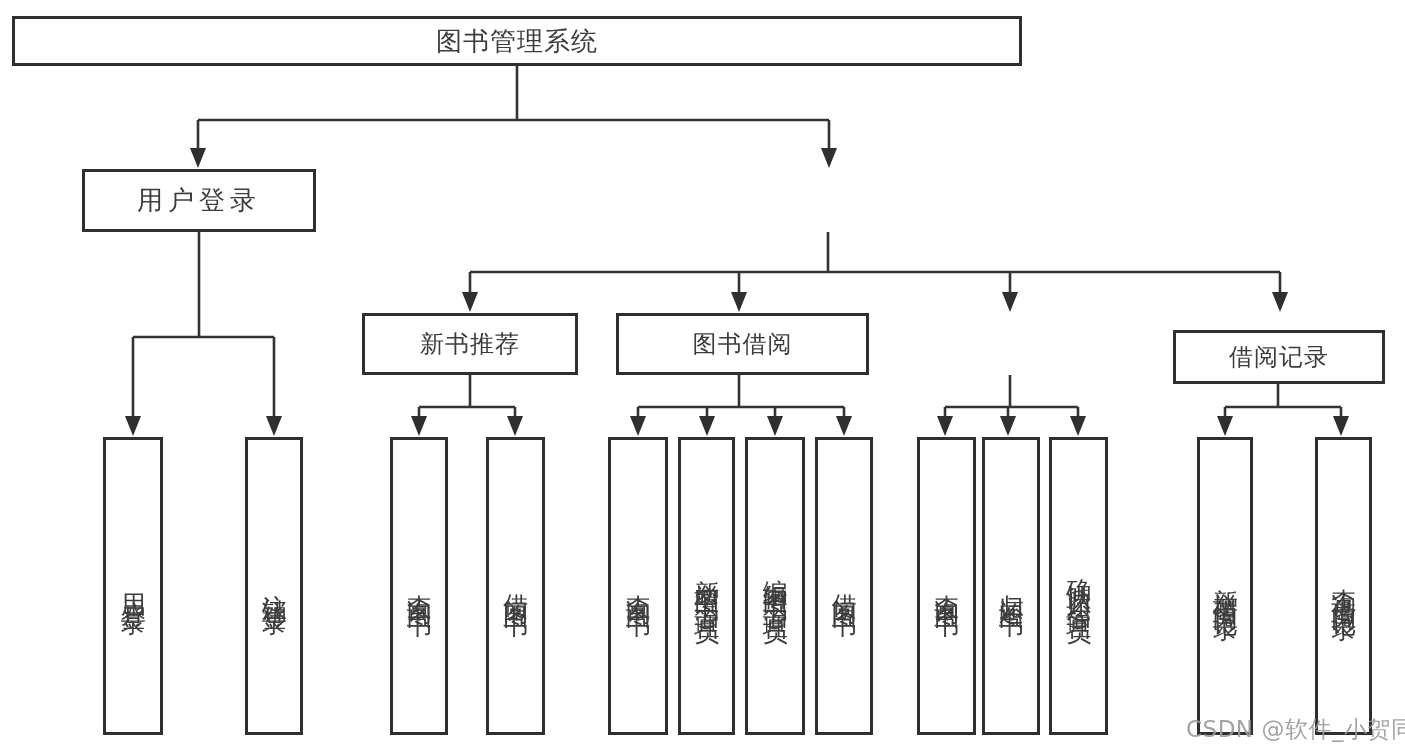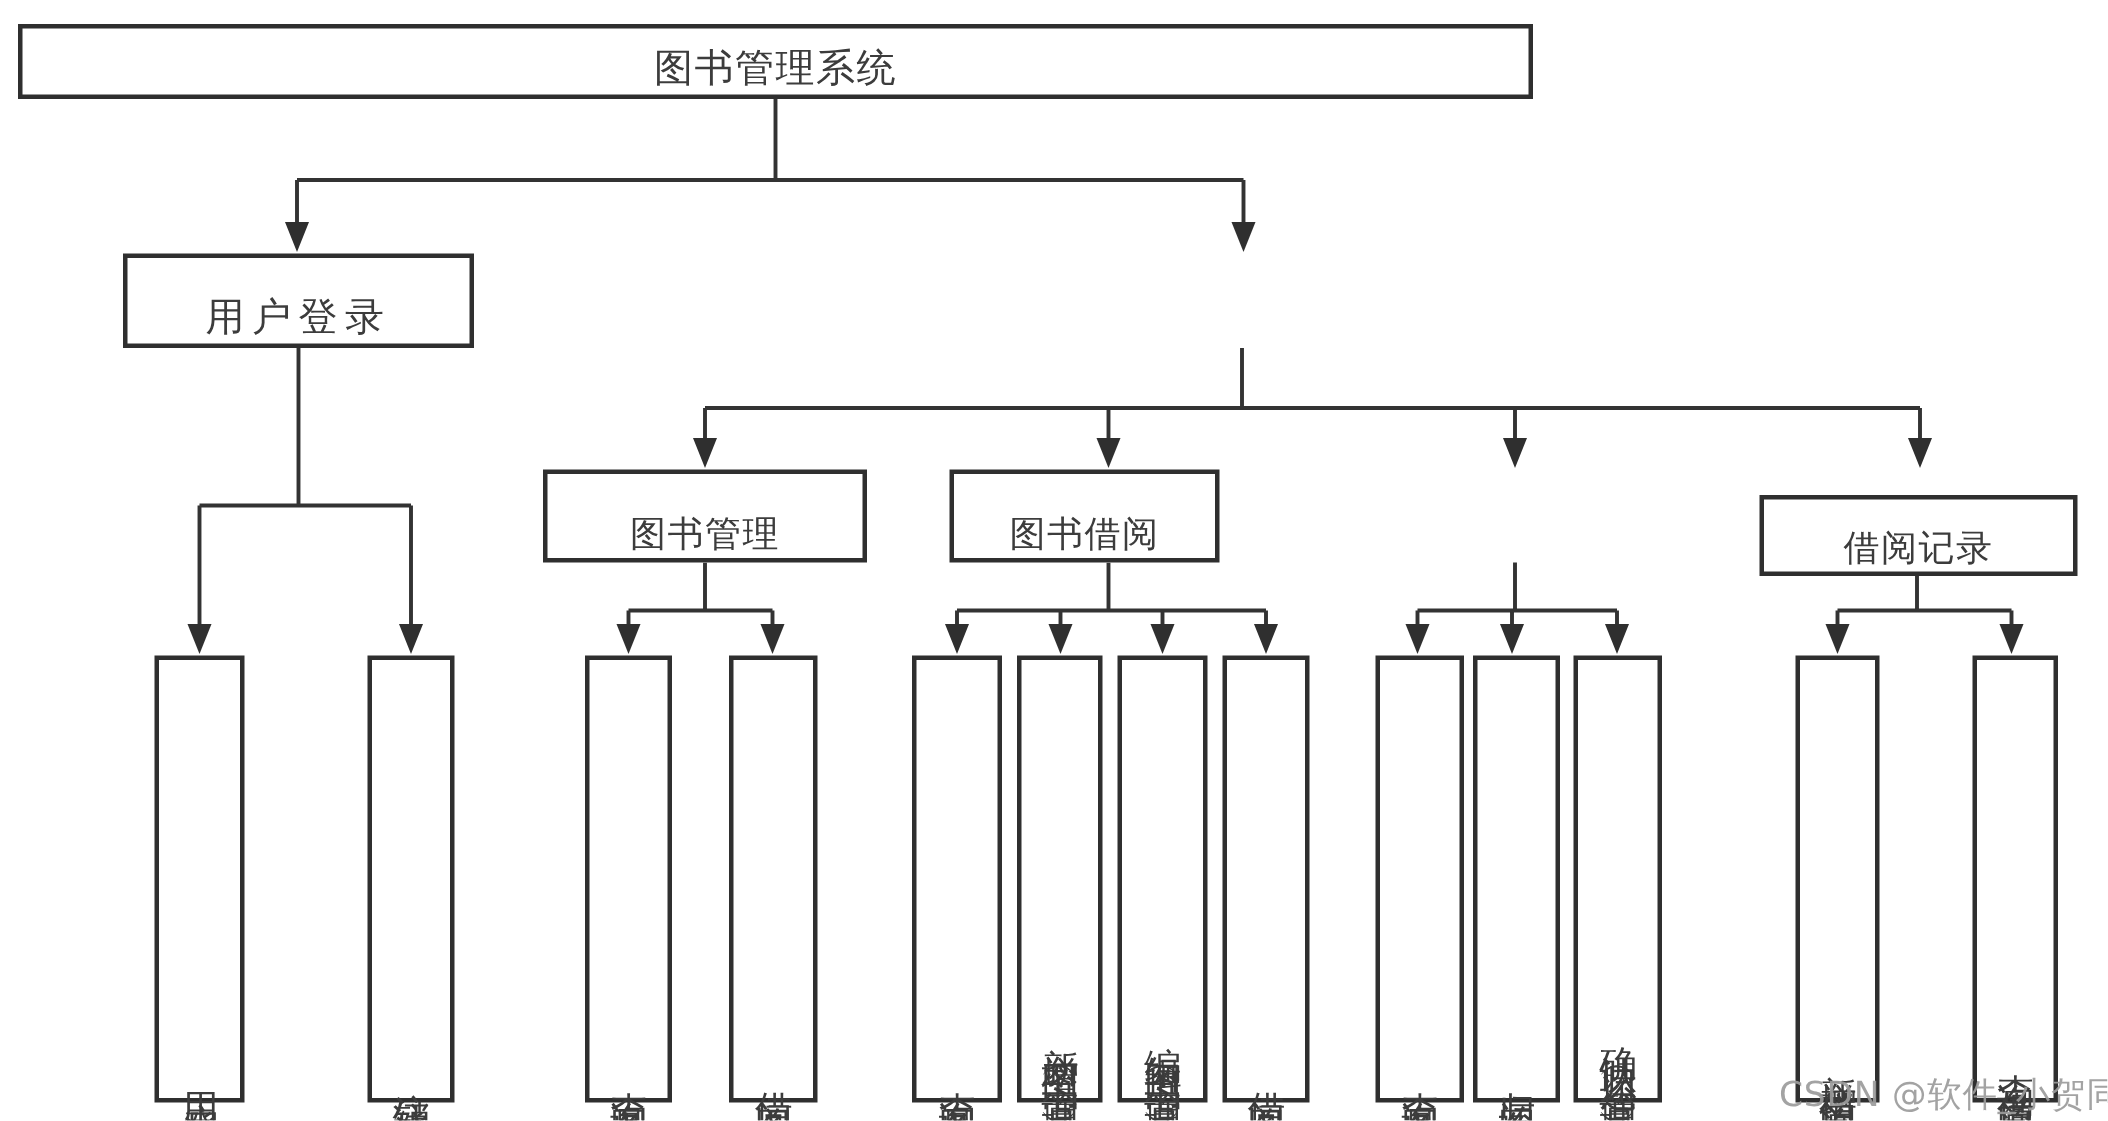--- a/index.html
+++ b/index.html
@@ -6,21 +6,21 @@
   .canvas {
     position:relative; width:1405px; height:747px; background:#ffffff;
     font-family:"DejaVu Sans", sans-serif; overflow:hidden;
   }
   .wires { position:absolute; left:0; top:0; width:1405px; height:747px; }
   .wire  { fill:none; stroke:#333333; stroke-width:2.6; }
   .arrow { fill:#2f2f2f; stroke:none; }
   .node {
     position:absolute; box-sizing:border-box;
     border:3px solid #2f2f2f; background:#ffffff;
-    display:flex; align-items:flex-end; justify-content:center;
+    display:flex; align-items:center; justify-content:center;
     color:#3c3c3c;
   }
   .node.lv0 span { font-size:26px; letter-spacing:1px; white-space:nowrap; }
   .node.lv1 span { font-size:26px; letter-spacing:5px; white-space:nowrap; }
   .node.lv2 span { font-size:24px; letter-spacing:1px; white-space:nowrap; }
   .node.v span {
     writing-mode:vertical-rl; text-orientation:mixed;
     font-size:25px; letter-spacing:6px; line-height:1.1;
   }
   .watermark {
@@ -72,23 +72,23 @@
 
   <div class="node lv0" style="left:12px;top:16px;width:1010px;height:50px">
     <span>图书管理系统</span>
   </div>
 
   <div class="node lv1" style="left:82px;top:169px;width:234px;height:63px">
     <span>用户登录</span>
   </div>
 
   <div class="node lv2" style="left:362px;top:313px;width:216px;height:62px">
-    <span>图书管理</span>
+    <span>新书推荐</span>
   </div>
-  <div class="node lv2" style="left:633px;top:313px;width:180px;height:62px">
+  <div class="node lv2" style="left:616px;top:313px;width:253px;height:62px">
     <span>图书借阅</span>
   </div>
   <div class="node lv2" style="left:1173px;top:330px;width:212px;height:54px">
     <span>借阅记录</span>
   </div>
 
   <div class="node v" style="left:103px;top:437px;width:60px;height:298px">
     <span>用户登录</span>
   </div>
   <div class="node v" style="left:245px;top:437px;width:58px;height:298px">

